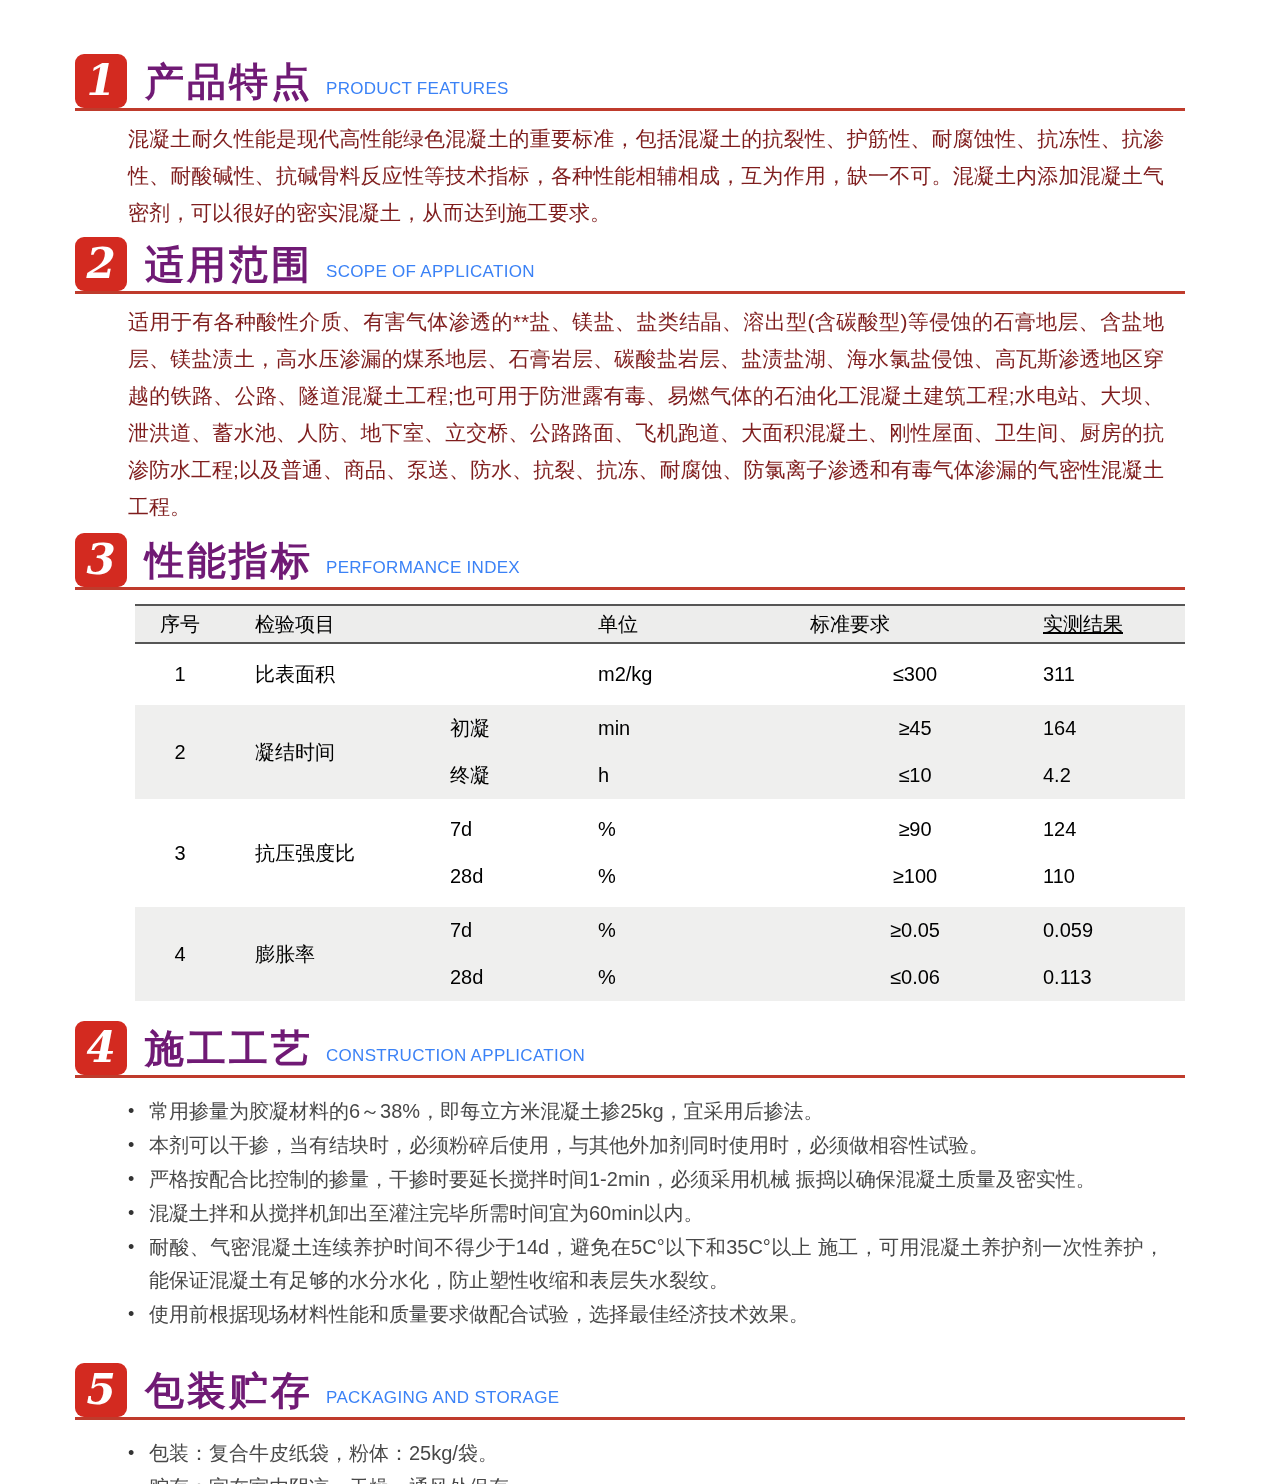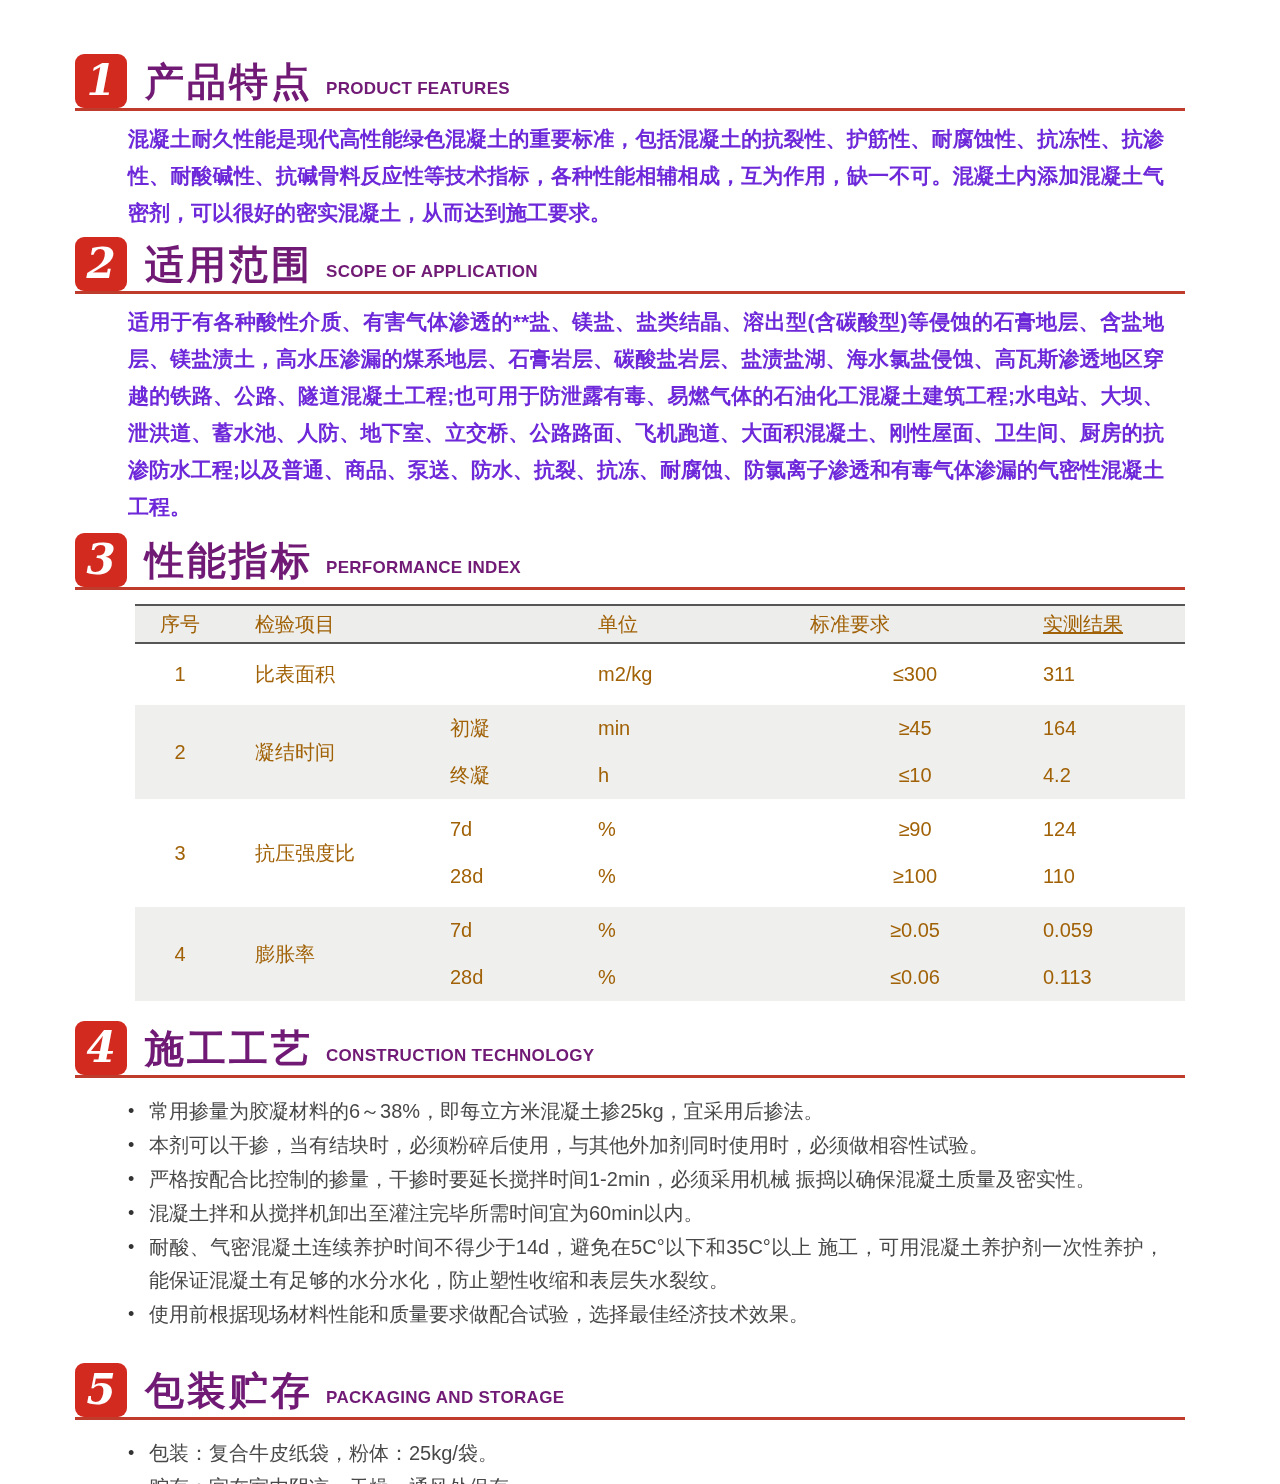--- a/index.html
+++ b/index.html
@@ -27,36 +27,35 @@
     font-family:"DejaVu Serif","Liberation Serif",serif;
     font-style:italic; font-weight:bold;
     font-size:42px; line-height:54px; text-align:center;
     margin-right:18px;
   }
   .sec-title {
     font-size:39px; font-weight:bold; color:#701a75;
     letter-spacing:3px; line-height:1; padding-bottom:7px;
   }
   .sec-sub {
-    font-size:17px; font-weight:bold; color:#701a75;
+    font-size:17px; font-weight:normal; color:#3b82f6;
     margin-left:13px; padding-bottom:9px; letter-spacing:0.3px;
   }
 
   
   .para {
     margin:9px 0 0 53px;
     width:1036px;
     font-size:21px; line-height:37px;
     text-align:justify;
-    color:#6d28d9;
-    font-weight:bold;
-  }
-
-  
-  .ptable { margin:14px 0 0 60px; width:1050px; font-size:20px; color:#a16207; }
+    color:#7f1d1d;
+  }
+
+  
+  .ptable { margin:14px 0 0 60px; width:1050px; font-size:20px; color:#000000; }
   .t-head, .t-group {
     display:grid;
     grid-template-columns:90px 190px 160px 210px 235px 165px;
   }
   .t-head {
     height:40px; align-items:center;
     background:#ededec;
     border-top:2px solid #565656;
     border-bottom:2px solid #565656;
     box-sizing:border-box;
@@ -178,21 +177,21 @@
         <div class="c-req r2">≤0.06</div>
         <div class="c-res r2">0.113</div>
       </div>
     </div>
   </div>
 
   <div class="sec sec4">
     <div class="sec-head">
       <div class="badge">4</div>
       <div class="sec-title">施工工艺</div>
-      <div class="sec-sub">CONSTRUCTION TECHNOLOGY</div>
+      <div class="sec-sub">CONSTRUCTION APPLICATION</div>
     </div>
     <ul class="blist">
       <li>
           <span class="dot">•</span>
           <span>常用掺量为胶凝材料的6～38%，即每立方米混凝土掺25kg，宜采用后掺法。</span>
         </li>
       <li>
           <span class="dot">•</span>
           <span>本剂可以干掺，当有结块时，必须粉碎后使用，与其他外加剂同时使用时，必须做相容性试验。</span>
         </li>

